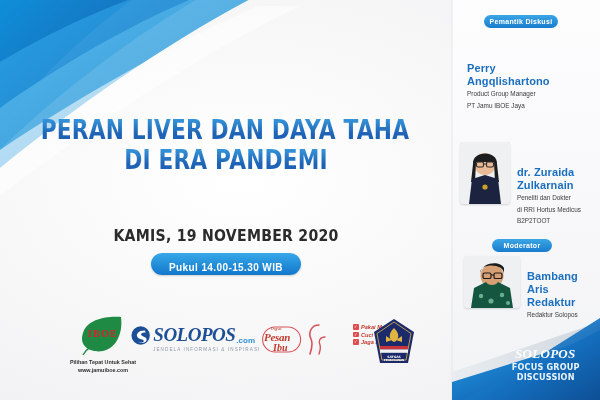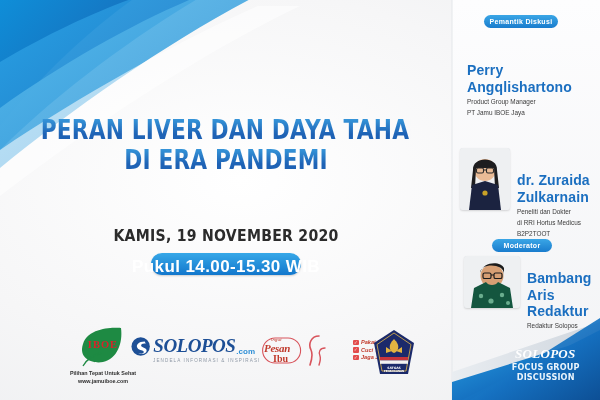--- a/index.html
+++ b/index.html
@@ -38,84 +38,84 @@
     transform:scaleX(.88); transform-origin:center; white-space:nowrap;
   }
   .time-pill {
     position:absolute; left:151px; top:253px; width:150px; height:22px;
     border-radius:11px;
     background:linear-gradient(180deg,#37a8e8 0%,#1277cc 100%);
     box-shadow:0 1px 2px rgba(0,0,0,.18);
     display:flex; align-items:center; justify-content:center;
   }
   .time-pill span {
-    color:#fff; font-size:17px; font-weight:bold; letter-spacing:.4px;
+    color:#fff; font-size:10px; font-weight:bold; letter-spacing:.4px;
     font-family:"Liberation Sans", sans-serif; white-space:nowrap;margin-top:6px;
   }
 
   
   .right-col { position:absolute; right:0; top:0; width:148px; height:400px; }
 
   .badge {
     height:13px; border-radius:7px;
     background:linear-gradient(180deg,#3aa6e6 0%,#1a7ccd 100%);
     display:flex; align-items:center; justify-content:center;
     color:#fff; font-size:7px; font-weight:bold; letter-spacing:.3px;
     white-space:nowrap; margin:0 auto;
   }
   .badge.b1 { width:74px; position:absolute; left:32px; top:15px; }
   .badge.b2 { width:60px; position:absolute; left:40px; top:239px; }
 
   .person { position:absolute; display:flex; align-items:flex-start; }
   .p1 { left:8px; top:40px; }
-  .p2 { left:8px; top:148px; }
+  .p2 { left:8px; top:142px; }
   .p3 { left:12px; top:256px; }
 
   .photo {
     width:50px; height:62px; border-radius:3px; overflow:hidden;
     background:#dfe3e8; position:relative; flex:none;
     box-shadow:0 1px 2px rgba(0,0,0,.15);
   }
   .photo.wide { width:56px; height:52px; }
 
   .pinfo { margin-left:7px; padding-top:22px; }
   .pinfo.t2 { padding-top:24px; }
   .pinfo.t3 { padding-top:14px; }
   .pname {
-    font-size:14px; font-weight:bold; color:#1b6fc0;
+    font-size:11px; font-weight:bold; color:#1b6fc0;
     line-height:1.18; letter-spacing:.1px;
   }
   .prole { font-size:6.4px; color:#3b3b3b; line-height:1.35; margin-top:2.5px; }
 
   
-  .logos { position:absolute; left:0; bottom:5px; width:460px; height:74px;padding-left:39px; }
+  .logos { position:absolute; left:0; bottom:16px; width:460px; height:74px;padding-left:39px; }
 
   .iboe { position:absolute; left:55px; top:4px; width:96px; text-align:center; }
   .iboe-leaf { width:52px; height:44px; margin:0 auto; position:relative; }
   .iboe-cap { font-size:5.4px; color:#2f2f2f; font-weight:bold; line-height:1.35; margin-top:1px; }
 
   .solopos { position:absolute; left:131px; top:14px; width:124px; }
   .sp-row { display:flex; align-items:center; }
   .sp-word {
     font-family:"Liberation Serif", serif; font-weight:bold; font-style:italic;
     font-size:19px; color:#1d4f96; letter-spacing:-.5px; margin-left:3px;
   }
   .sp-com { font-size:8px; color:#2f8fd6; font-weight:bold; margin-left:1px; margin-top:10px; }
   .sp-tag { font-size:4.6px; color:#8f99a6; letter-spacing:1.1px; text-align:center;
             margin-top:1px; margin-left:22px; white-space:nowrap; }
 
-  .pesan { position:absolute; left:262px; top:14px; display:flex; align-items:center; }
+  .pesan { position:absolute; left:262px; top:14px; display:flex; }
   .pesan-badge { width:40px; height:31px; position:relative; }
   .pesan-t1 { position:absolute; left:9px; top:2px; font-size:4.4px; color:#c0392b;
               font-style:italic; letter-spacing:.2px; }
   .pesan-t2 { position:absolute; left:2px; top:7px; font-size:11px; color:#c0392b;
               font-family:"Liberation Serif",serif; font-style:italic; font-weight:bold;
               letter-spacing:-.3px; }
   .pesan-t3 { position:absolute; left:11px; top:18px; font-size:10px; color:#c0392b;
-              font-family:"Liberation Serif",serif; font-weight:bold; }
+              font-family:"Liberation Serif",serif; font-style:italic; font-weight:bold; }
   .checks { margin-left:22px; }
   .chk { display:flex; align-items:center; margin-bottom:1.5px; }
   .chk-box { width:5.5px; height:5.5px; border-radius:1px; background:#e24b4b;
              color:#fff; font-size:4.2px; line-height:5.5px; text-align:center; flex:none; }
   .chk-txt { font-size:5.6px; color:#c0392b; font-weight:bold; margin-left:2.5px;
              font-style:italic; white-space:nowrap; }
 
   .gov { position:absolute; left:372px; top:8px; width:44px; height:48px; }
 
   

